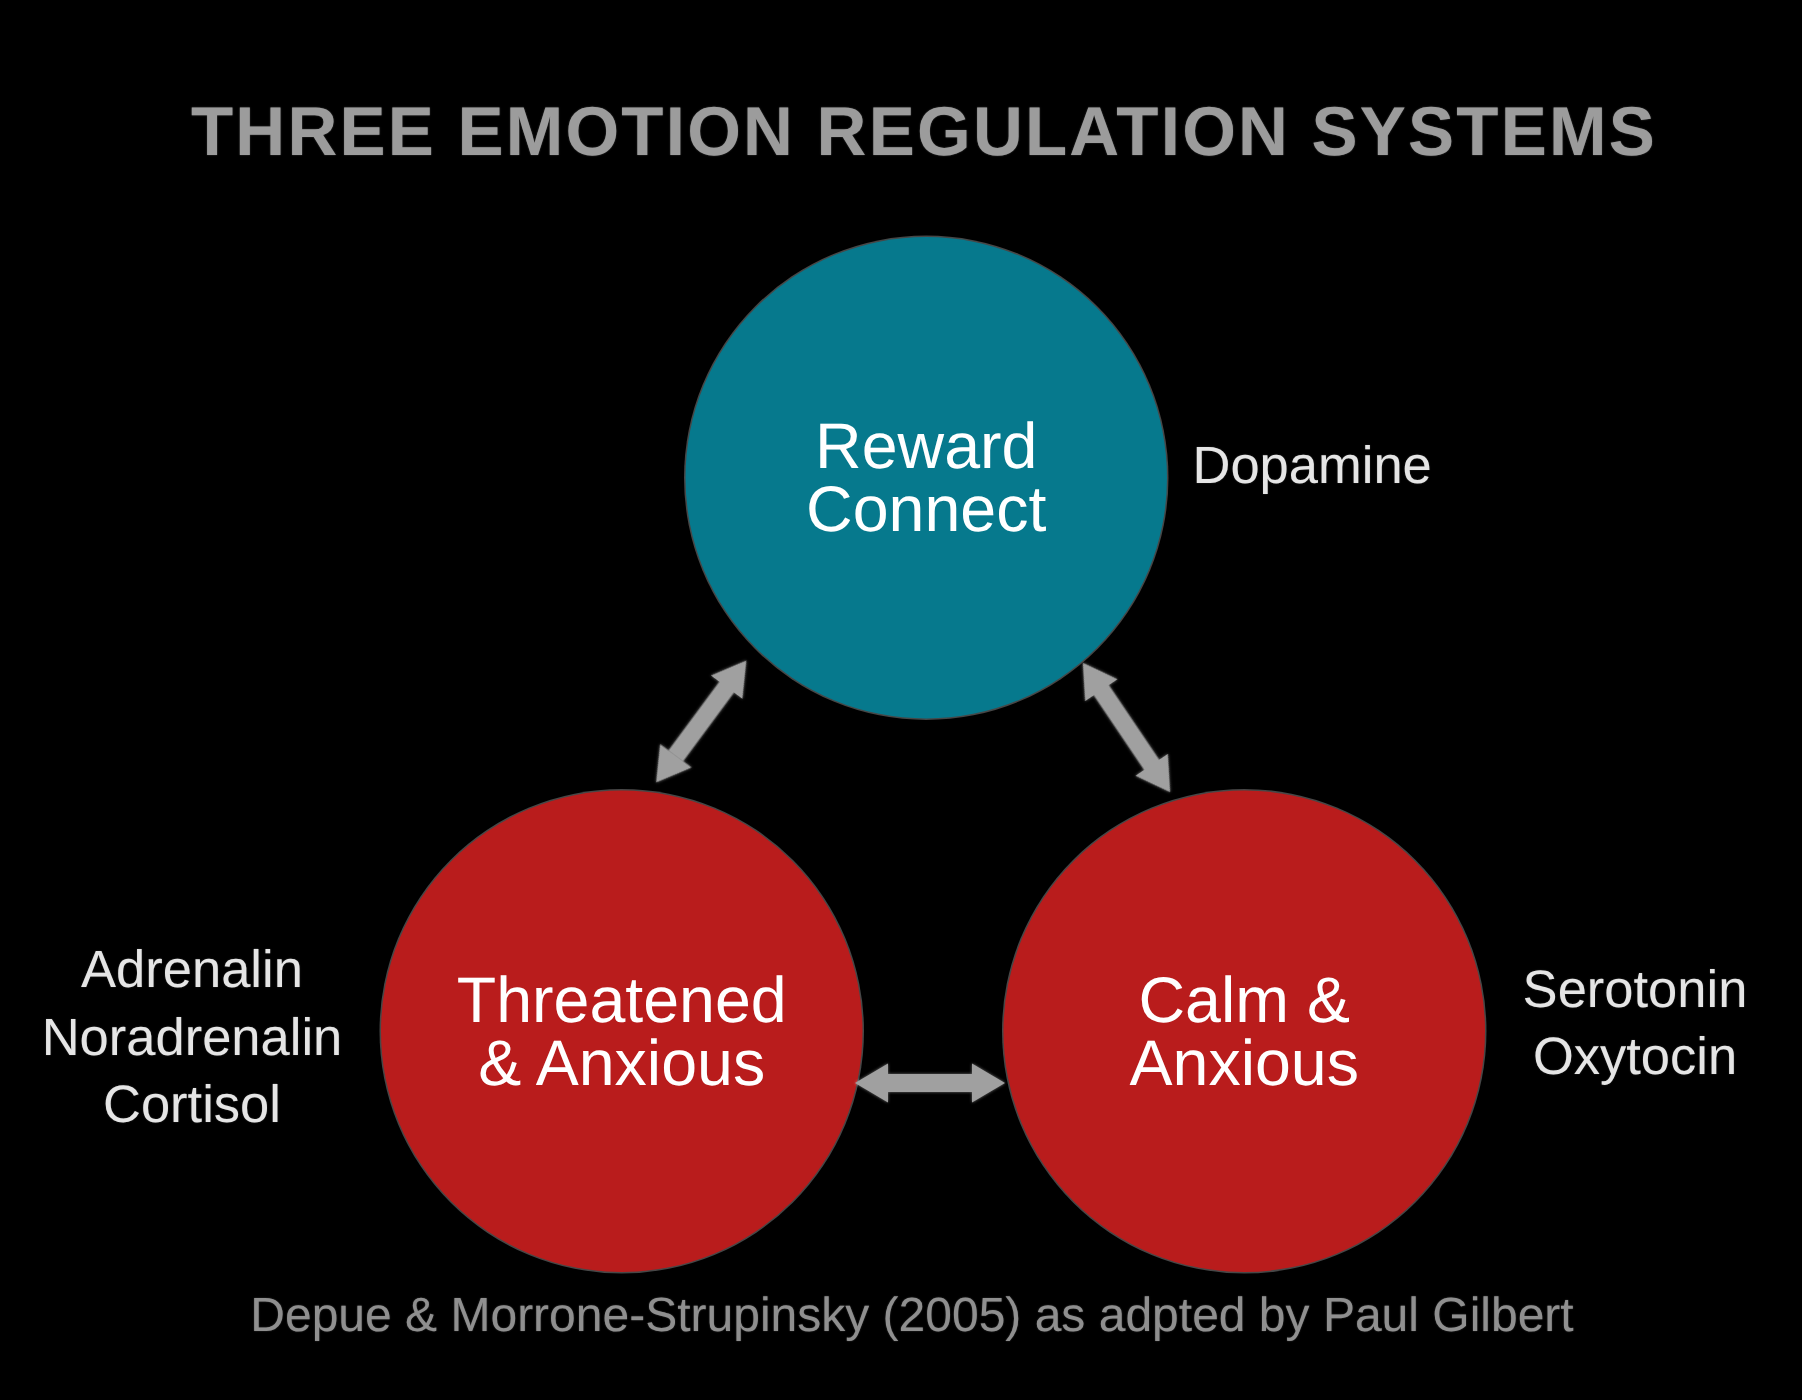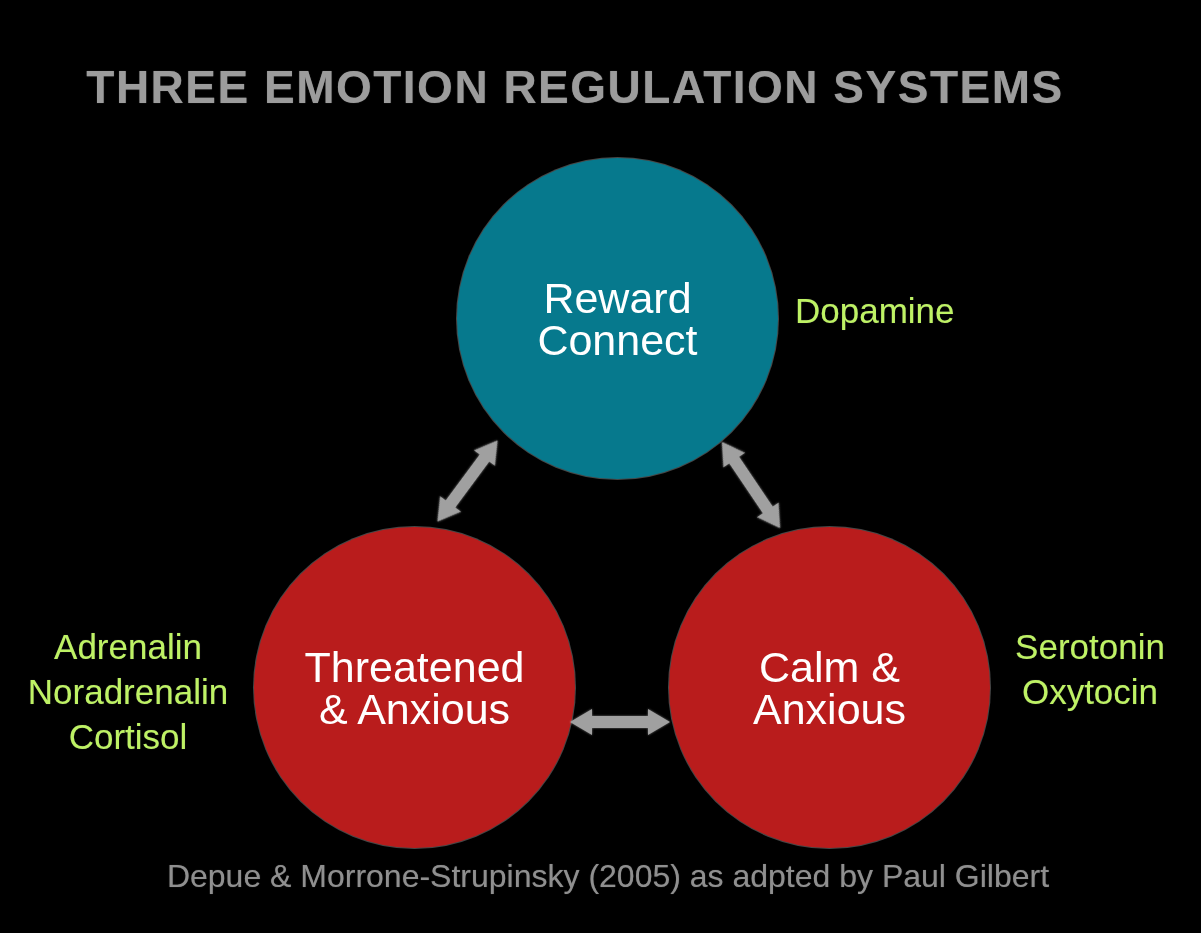--- a/index.html
+++ b/index.html
@@ -15,20 +15,21 @@
   .title{
     position:absolute;
     left:0; top:60px; width:1150px;
     margin:0;
     text-align:center;
     font-size:46px;
     font-weight:bold;
     letter-spacing:1.5px;
     color:#9c9c9c;
     text-shadow:0 0 1px rgba(255,255,255,0.35);
+    padding-left:41px;
   }
 
   
   .circle{
     position:absolute;
     width:321px;height:321px;
     border-radius:50%;
     display:flex;
     align-items:center;
     justify-content:center;
@@ -42,30 +43,30 @@
     color:#ffffff;
     font-size:43px;
     line-height:42px;
     font-weight:normal;
   }
   .circle-label span{display:block;}
 
   
   .nt{
     position:absolute;
-    color:#bef264;
+    color:#e5e5e5;
     font-size:35px;
     line-height:45px;
     text-align:center;
     text-shadow:0 0 1px rgba(255,255,255,0.25);
   }
   .nt span{display:block;}
   .nt-dopamine{left:795px; top:288px; width:200px; text-align:left;}
   .nt-threat{left:8px;   top:624px; width:240px;}
-  .nt-calm  {left:980px; top:624px; width:220px;}
+  .nt-calm  {left:980px; top:637px; width:220px;}
 
   
   .arrow{
     position:absolute;
     height:26px;
     display:flex;
     align-items:center;
     filter:drop-shadow(0 0 1px rgba(255,255,255,0.45));
   }
   .arrow .head-left{

